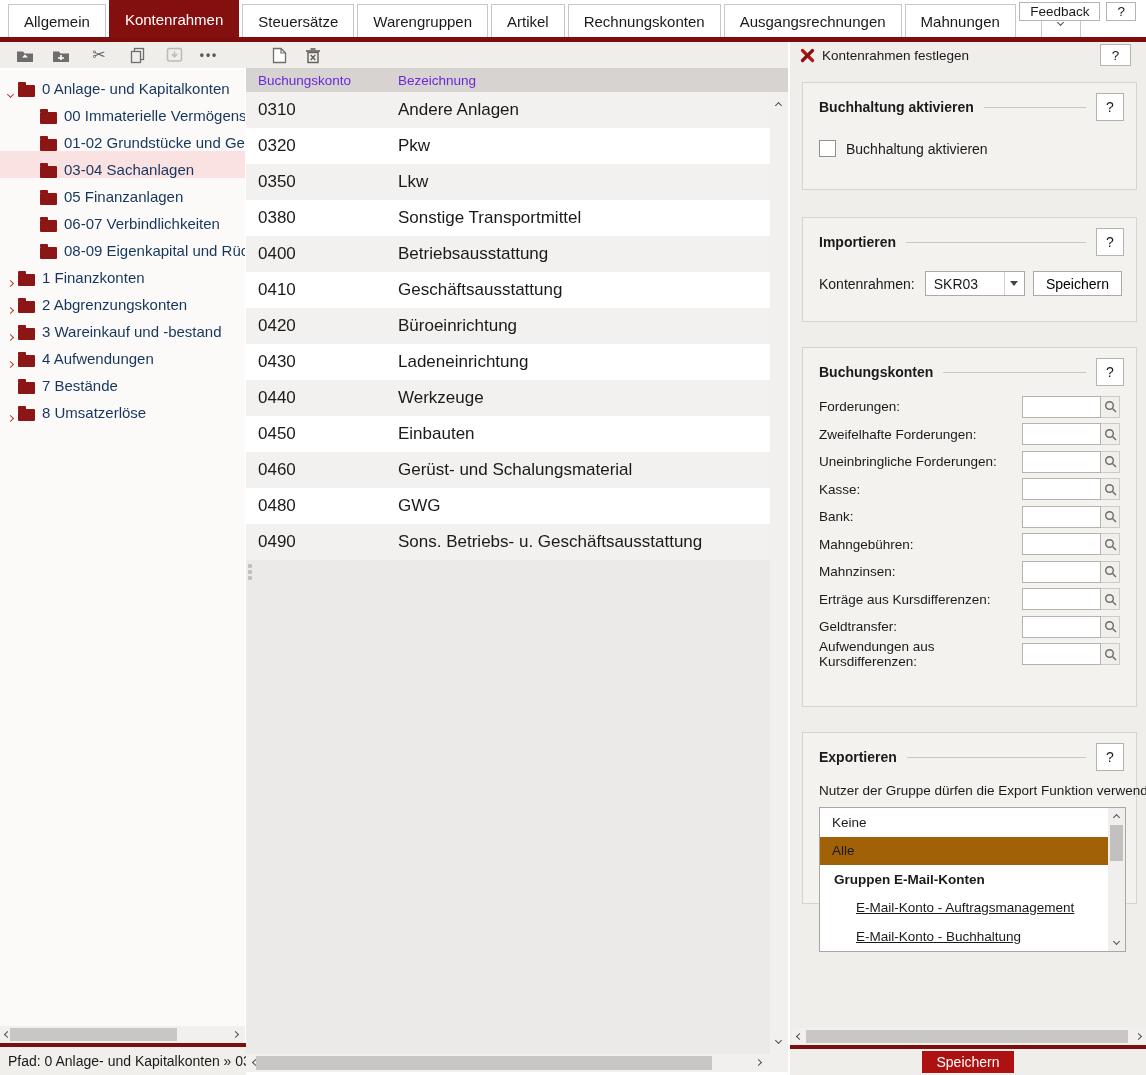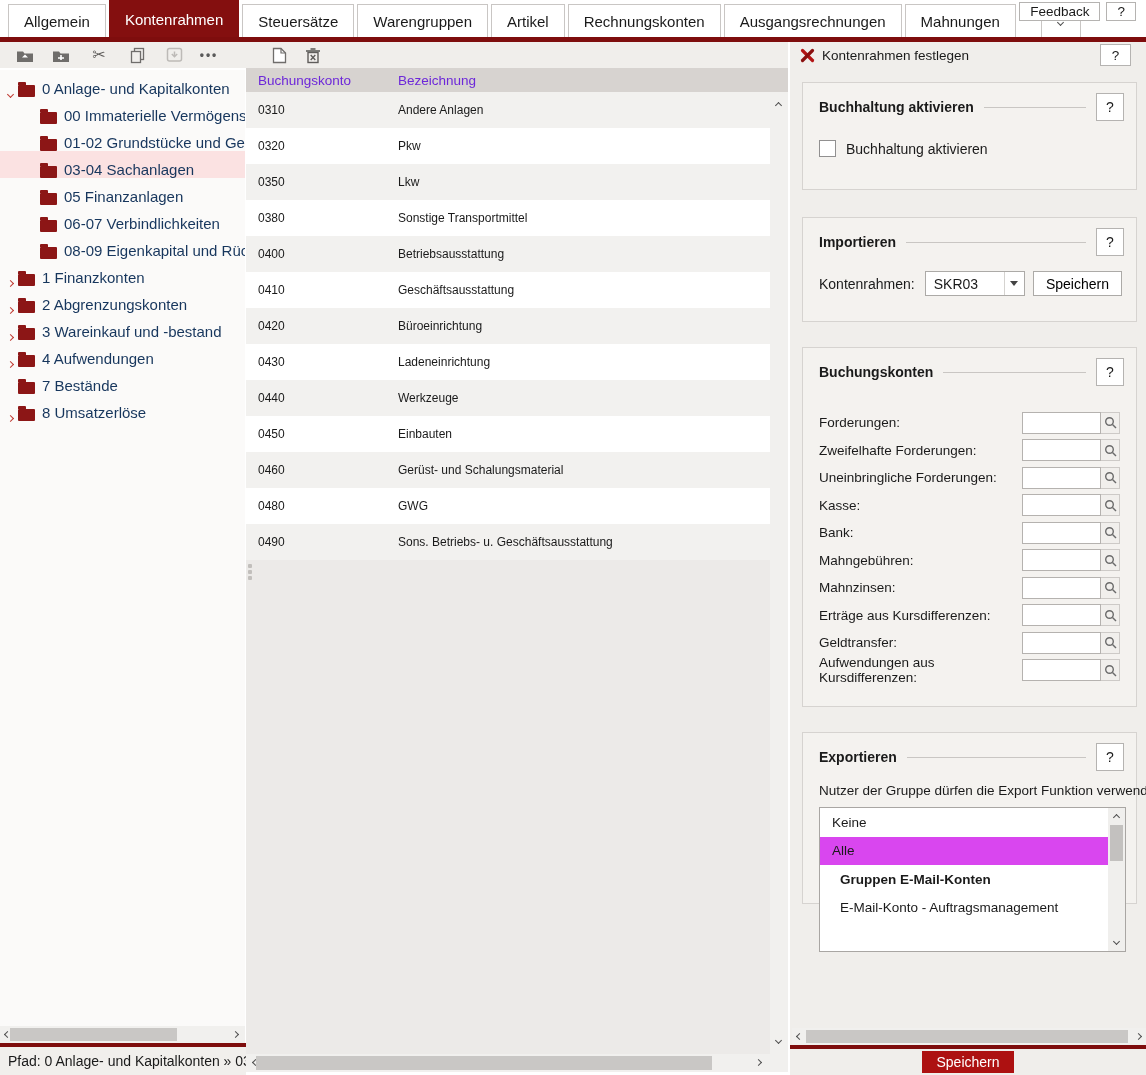--- a/index.html
+++ b/index.html
@@ -62,21 +62,21 @@
   .tree-hscroll { left:0; top:1026px; width:245px; height:17px; }
   .redline-tree { position:absolute; top:1043px; left:0; width:246px; height:4px; background:#7e0d0d; }
   .statusbar { position:absolute; top:1047px; left:0; width:246px; height:28px; background:#f1efec;
                font-size:14px; display:flex; align-items:center; padding-left:8px; white-space:nowrap; overflow:hidden; }
 
   
   .grid-head { position:absolute; left:246px; top:68px; width:542px; height:24px;
                background:#d7d3d0; display:flex; align-items:center; font-size:13.5px; color:#6d28d9; }
   .gh1 { padding-left:12px; width:152px; }
   .grid-rows { position:absolute; left:246px; top:92px; width:524px; }
-  .grid-row { height:36px; display:flex; align-items:center; font-size:12px; color:#1a1a1a; }
+  .grid-row { height:36px; display:flex; align-items:center; font-size:17px; color:#1a1a1a; }
   .grid-row:nth-child(odd) { background:#f2f1ef; }
   .grid-row:nth-child(even) { background:#ffffff; }
   .gc1 { padding-left:12px; width:152px; }
   .grid-empty { position:absolute; left:246px; top:560px; width:524px; height:494px; background:#eceae8; }
   .grip { position:absolute; left:2px; top:4px; display:flex; flex-direction:column; gap:2px; }
   .grip i { width:4px; height:4px; background:#c2bfbc; border-radius:1px; display:block; }
   .grid-vscroll { left:770px; top:92px; width:18px; height:962px; }
   .grid-hscroll { left:246px; top:1054px; width:524px; height:18px; }
   .grid-corner { position:absolute; left:770px; top:1054px; width:18px; height:18px; background:#f1f0ee; }
   .vsep { position:absolute; left:788px; top:42px; width:2px; height:1033px; background:#ffffff; }
@@ -97,35 +97,35 @@
   .checkrow { display:flex; align-items:center; margin:19px 0 0 16px; font-size:14px; }
   .checkbox { width:17px; height:17px; background:#fff; border:1px solid #919090; margin-right:10px; }
   .importrow { display:flex; align-items:center; margin:15px 14px 0 16px; font-size:14px; }
   .combo { display:flex; width:100px; height:25px; background:#fff; border:1px solid #acaaa7; margin-left:10px; }
   .combo-val { flex:1; font-size:14px; padding:4px 0 0 8px; }
   .combo-btn { width:20px; border-left:1px solid #d5d3d0; display:flex; align-items:center; justify-content:center; }
   .tri { width:0; height:0; border-left:4px solid transparent; border-right:4px solid transparent;
          border-top:5px solid #444; }
   .btn { height:25px; background:#fff; border:1px solid #acaaa7; font-size:14px; padding:0 12px;
          display:flex; align-items:center; margin-left:auto; }
-  .fields { margin-top:23px; }
+  .fields { margin-top:7px; }
   .fieldrow { display:flex; align-items:center; height:27.5px; padding-left:16px; font-size:13.5px; }
   .fieldctl { margin-left:auto; margin-right:16px; display:flex; align-items:center; }
   .fieldctl input { width:79px; height:22px; border:1px solid #b5b2af; font-size:13px; padding:0 5px;
                     font-family:"Liberation Sans",sans-serif; }
   .searchbtn { width:19px; height:22px; background:#f1efec; border:1px solid #cdcac7; border-left:none;
                display:flex; align-items:center; justify-content:center; padding:0; }
   .desc { margin:12px 0 0 16px; font-size:13.5px; white-space:nowrap; }
   .listbox { position:relative; margin:9px 0 0 16px; width:307px; height:145px; background:#fff;
              border:1px solid #a9a6a3; overflow:hidden; }
   .li { height:28.5px; display:flex; align-items:center; padding-left:12px; font-size:13.5px;
         margin-right:17px; white-space:nowrap; }
-  .li.selected { background:#d946ef; }
-  .li.group { font-weight:bold; padding-left:20px; }
-  .li.indent { padding-left:20px; }
+  .li.selected { background:#a16207; }
+  .li.group { font-weight:bold; padding-left:14px; }
+  .li.indent { padding-left:36px;text-decoration:underline; }
   .list-scroll { position:absolute; right:0; top:0; width:17px; height:100%; background:#f0efed; }
   .list-thumb { position:absolute; left:2px; top:17px; width:13px; height:36px; background:#c3c1bf; }
   .panel-hscroll { left:792px; top:1028px; width:354px; height:17px; }
   .redline-panel { position:absolute; left:790px; top:1045px; width:356px; height:4px; background:#7e0d0d; }
   .savebar { position:absolute; left:790px; top:1049px; width:356px; height:26px; background:#f0eeeb;
              display:flex; justify-content:center; }
   .btn-save { margin-top:2px; height:22px; background:#ad1111; color:#fff; border:none;
               font-size:14px; padding:0 14px; font-family:"Liberation Sans",sans-serif; }
 </style>
 </head>
@@ -547,20 +547,21 @@
       <span class="gbox-title">Exportieren</span>
       <span class="rule"></span>
       <span class="btn-help2">?</span>
     </div>
     <div class="desc">Nutzer der Gruppe dürfen die Export Funktion verwenden:</div>
     <div class="listbox">
       <div class="li">Keine</div>
       <div class="li selected">Alle</div>
       <div class="li group">Gruppen E-Mail-Konten</div>
       <div class="li indent">E-Mail-Konto - Auftragsmanagement</div>
+      <div class="li indent">E-Mail-Konto - Buchhaltung</div>
       <div class="list-scroll">
         <span class="sb-arrow" style="left:1px;top:2px">
             <span class="chv u sm"></span>
           </span>
         <div class="list-thumb"></div>
         <span class="sb-arrow" style="left:1px;bottom:2px">
             <span class="chv d sm"></span>
           </span>
       </div>
     </div>

